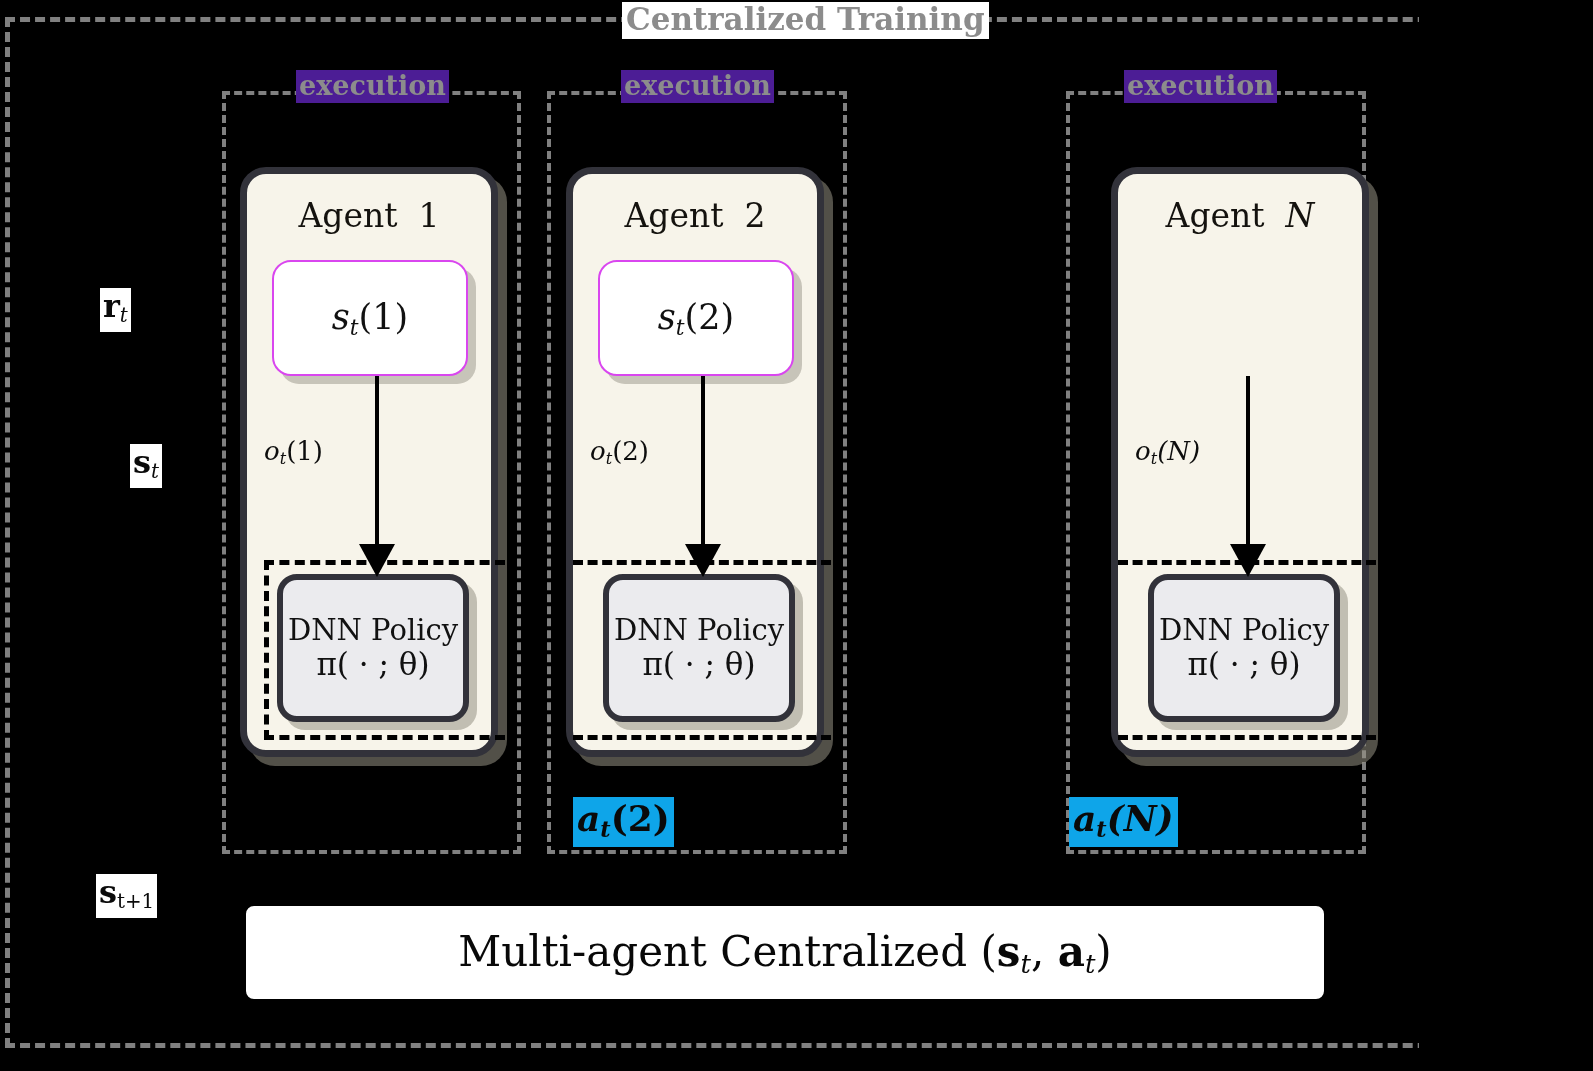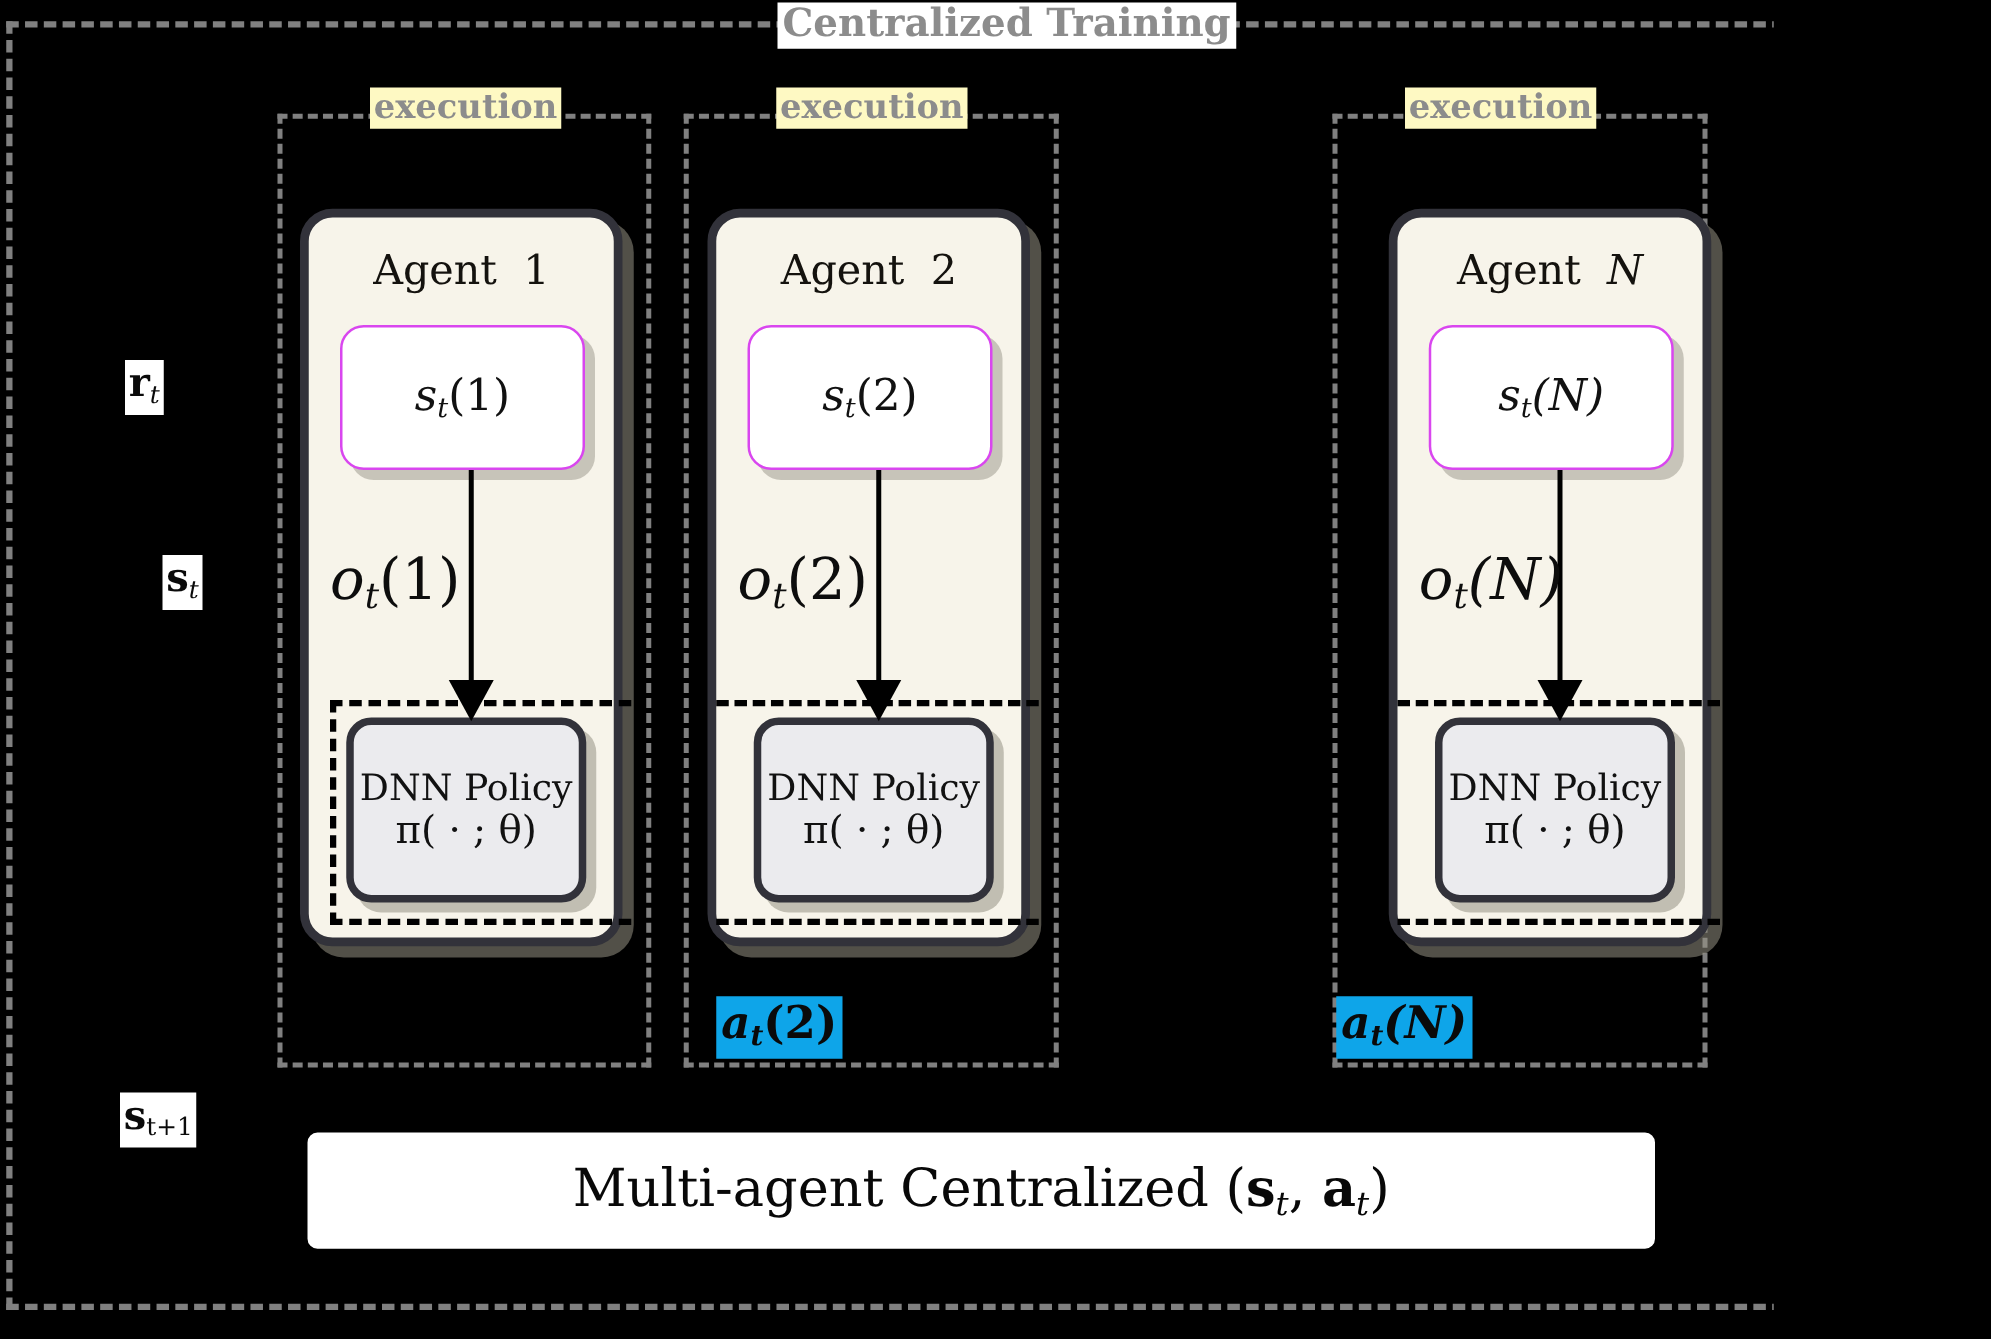--- a/index.html
+++ b/index.html
@@ -52,21 +52,21 @@
     height: 763px;
     border: 4px dashed #808080;
     box-sizing: border-box;
     background: transparent;
   }
   .exec-label {
     position: absolute;
     top: 70px;
     font-weight: bold;
     color: #8c8c8c;
-    background: #fef9c3;
+    background: #4c1d95;
     font-size: 27px;
     line-height: 1;
     padding: 2px 3px 4px 3px;
     white-space: nowrap;
     z-index: 30;
   }
 
   
   .agent-card {
     position: absolute;
@@ -135,21 +135,21 @@
     border-right: 18px solid transparent;
     border-top: 33px solid #000000;
     z-index: 14;
   }
 
   
   .obs-label {
     position: absolute;
     top: 262px;
     left: 17px;
-    font-size: 46px;
+    font-size: 26px;
     color: #0d0d0d;
     white-space: nowrap;
     z-index: 13;
   }
 
   
   .policy-dash {
     position: absolute;
     left: 0;
     top: 386px;
@@ -321,23 +321,20 @@
 
   <div class="exec-frame" style="left:1066px; width:300px;"></div>
   <div class="exec-label" style="left:1124px;">execution</div>
 
   <div class="agent-card" style="left:1069px;margin-left:42px;">
     <div class="agent-title">
       <span>Agent</span>
       <span>&nbsp;</span><i class="mi">N</i>
     </div>
 
-    <div class="state-box">
-      <span class="math"><span class="mi">s</span><sub class="msub">t</sub><span class="mi">(N)</span></span>
-    </div>
 
     <div class="arrow-line"></div>
     <div class="arrow-head"></div>
 
     <div class="obs-label"><span class="mi">o</span><sub class="msub">t</sub><span class="mi">(N)</span></div>
 
     <div class="policy-dash"></div>
 
     <div class="policy-box">
       <div class="pline">DNN Policy</div>

